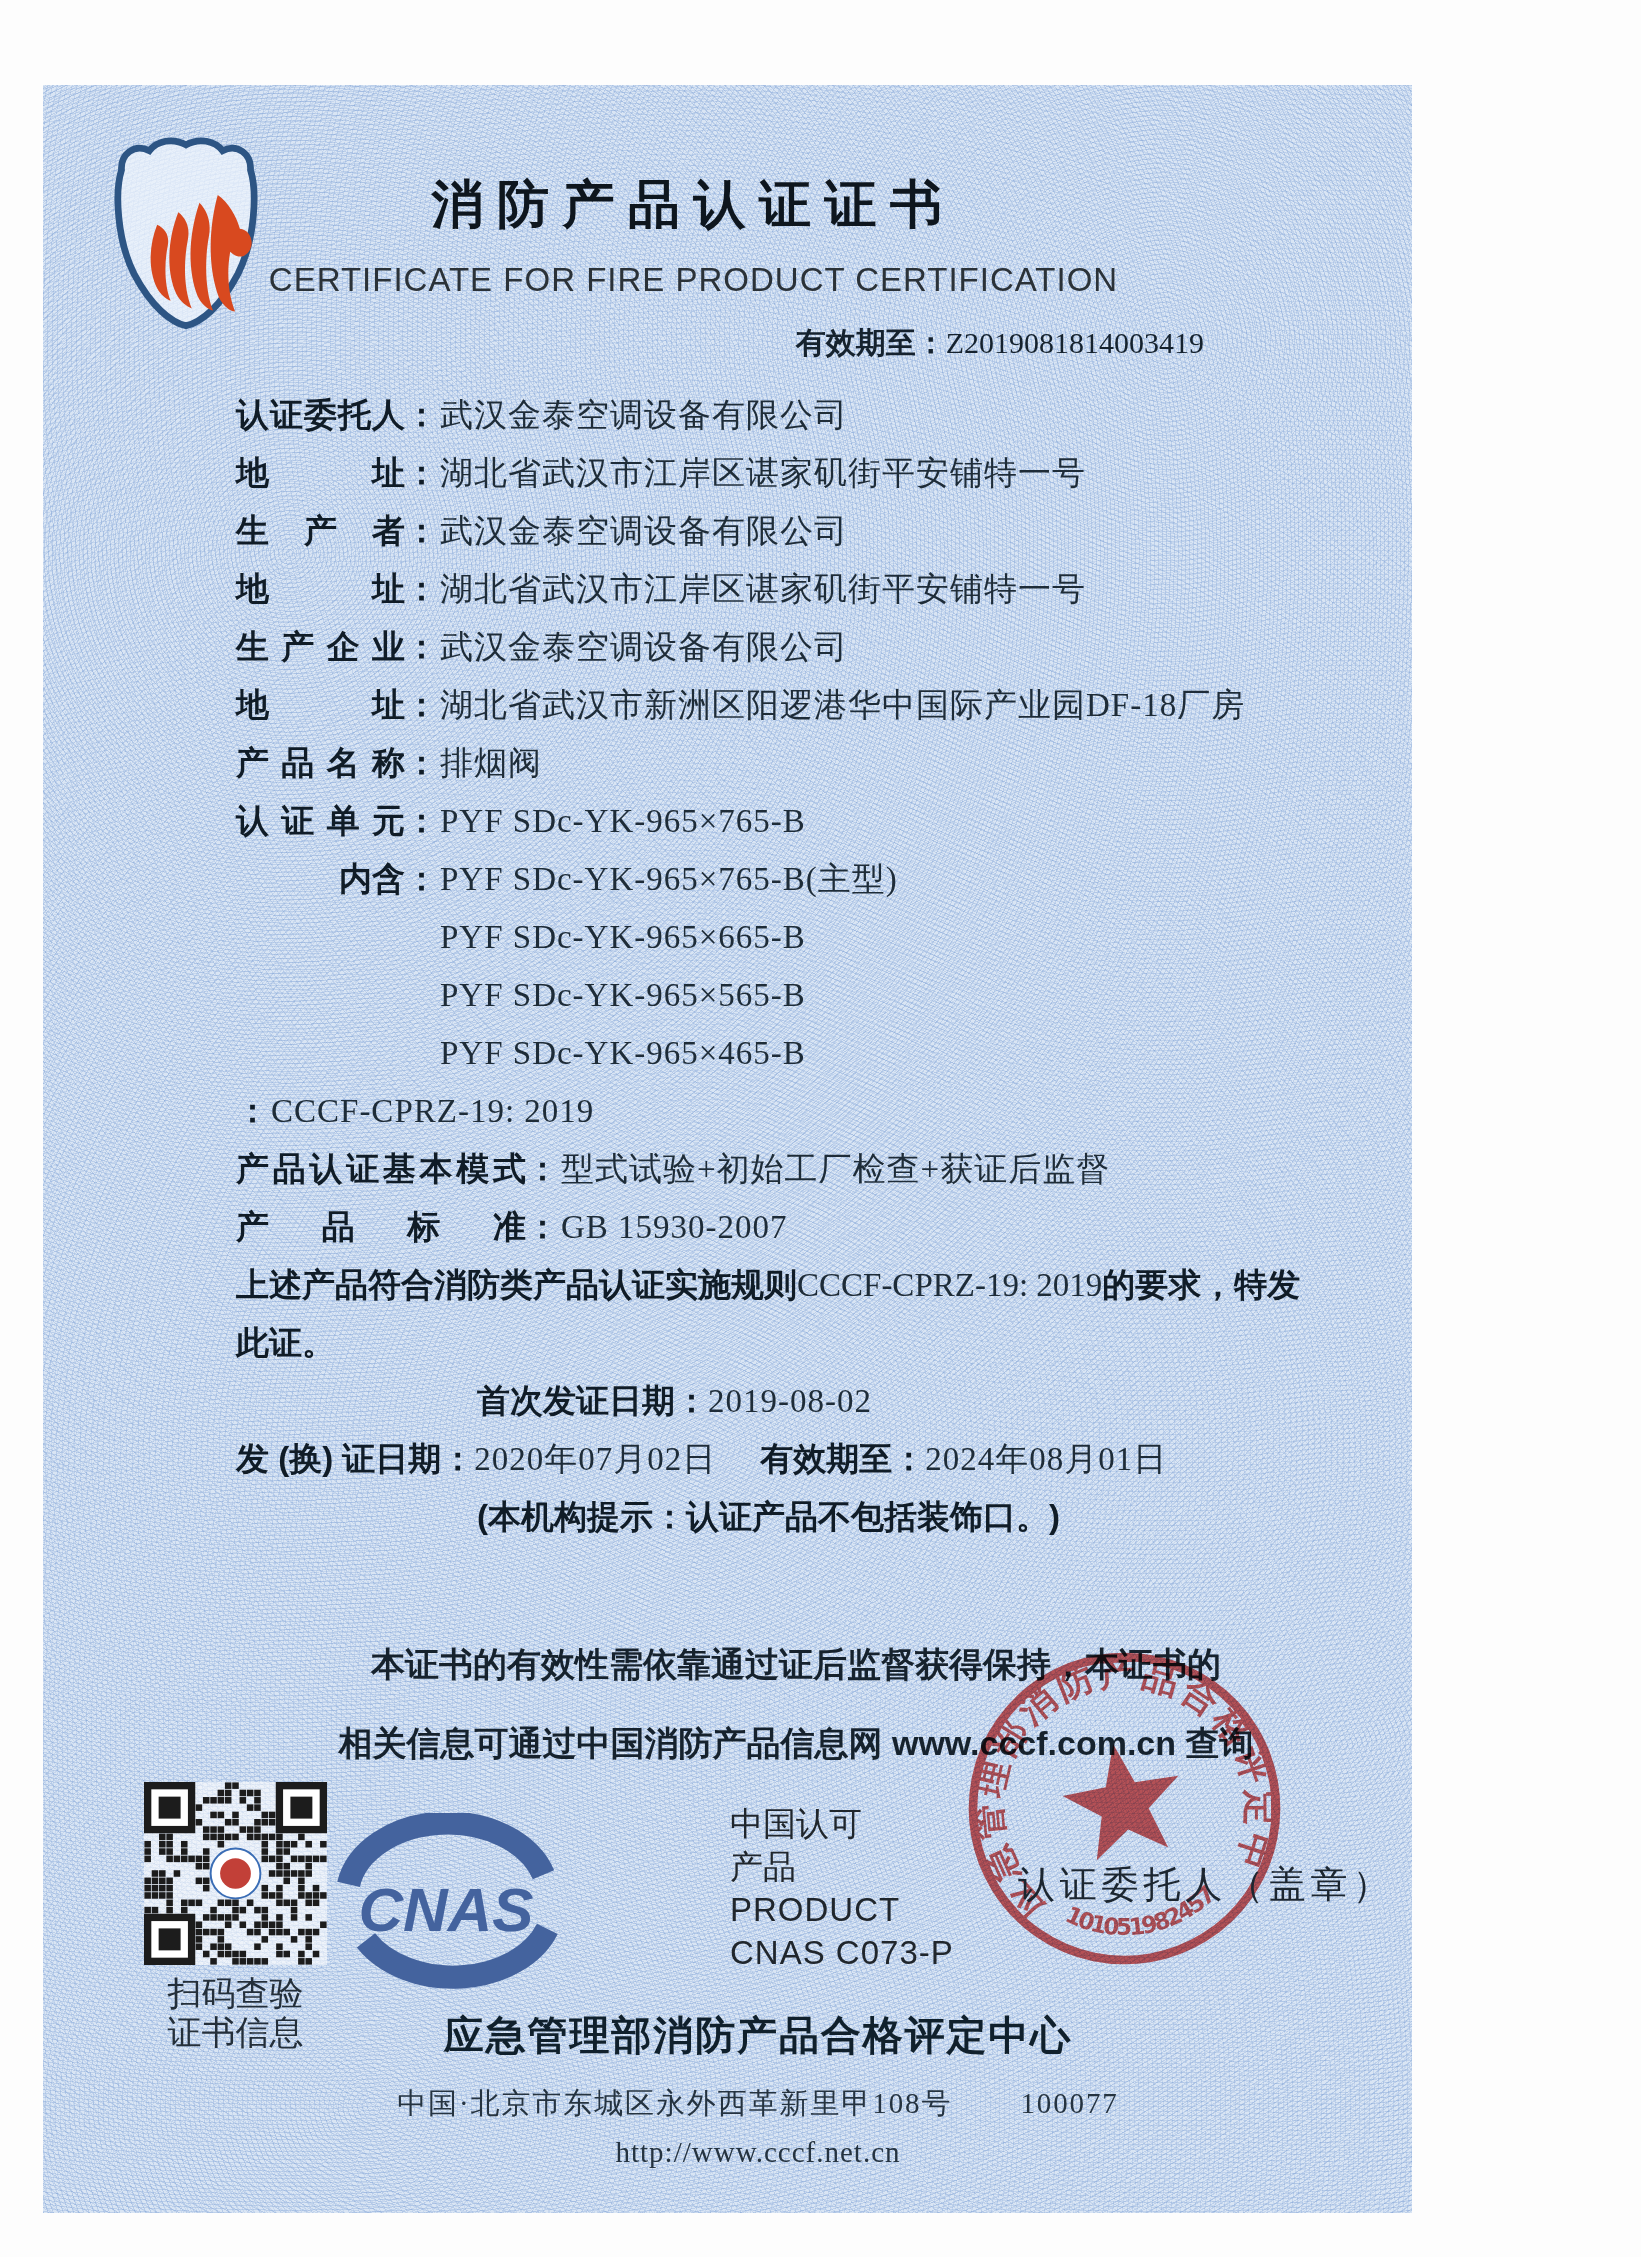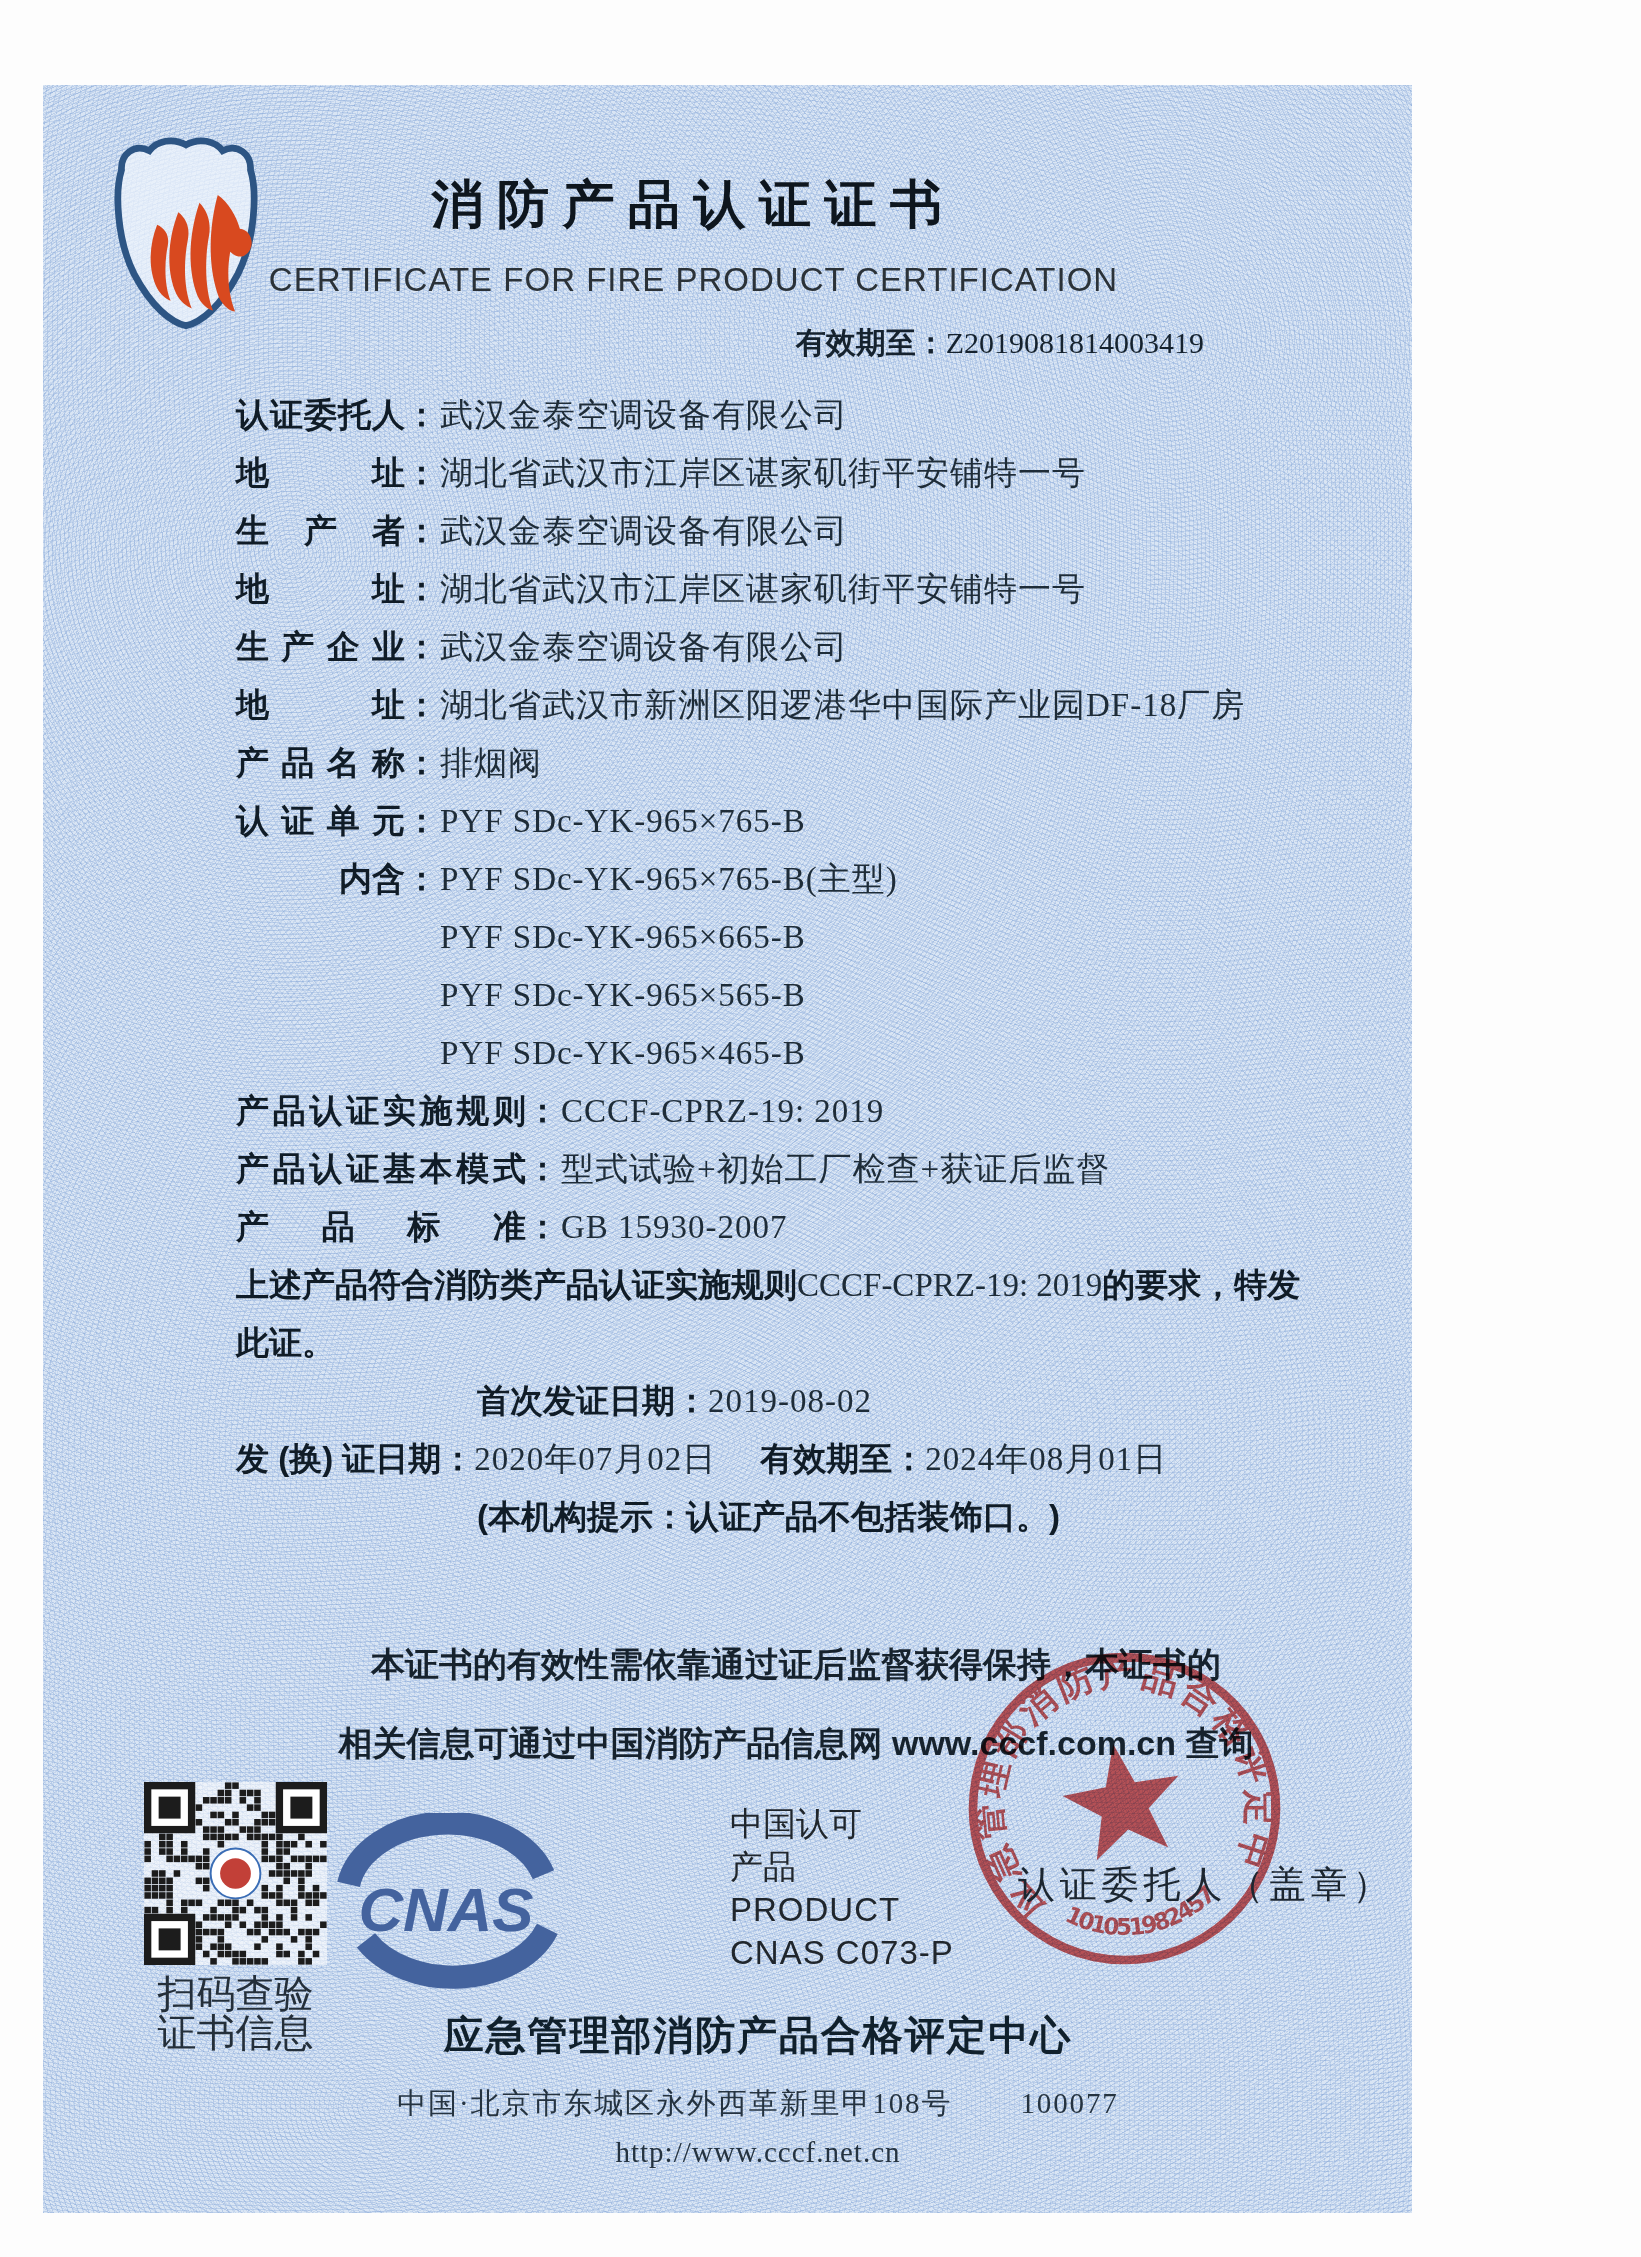--- a/index.html
+++ b/index.html
@@ -45,21 +45,21 @@
   .indent{padding-left:241px;}
   .dlabel{font-weight:bold;color:var(--ink);}
   .dval{font-family:var(--serif);color:var(--val);letter-spacing:1px;}
   .gap{display:inline-block;width:44px;}
   .note-line{font-weight:bold;}
   .notice{position:absolute;left:217px;top:1540px;width:1072px;text-align:center;
     font-size:34px;line-height:79px;color:#16222d;font-weight:bold;white-space:nowrap;}
   
   .qr{position:absolute;left:101px;top:1697px;}
   .qr-cap{position:absolute;left:101px;top:1889px;width:183px;text-align:center;
-    font-size:39px;line-height:39px;color:#242f3a;font-family:var(--sans);}
+    font-size:34px;line-height:39px;color:#242f3a;font-family:var(--sans);}
   .cnas-logo{position:absolute;left:290px;top:1728px;}
   .cnas-txt{position:absolute;left:687px;top:1717px;font-size:33px;line-height:43px;color:#20262c;}
   .cnas-txt .zh{font-family:var(--sans);}
   .cnas-txt .en{font-family:var(--sans);letter-spacing:1px;}
   .seal{position:absolute;left:903px;top:1545px;mix-blend-mode:multiply;}
   .seal-cap{position:absolute;left:975px;top:1775px;font-family:var(--serif);font-size:37px;letter-spacing:4.8px;color:#1c2630;white-space:nowrap;}
   .footer{position:absolute;left:39px;top:1923px;width:1352px;text-align:center;}
   .f-org{font-size:40px;font-weight:bold;color:#10202c;letter-spacing:1.9px;}
   .f-addr{margin-top:21px;font-family:var(--serif);font-size:29px;color:#253340;letter-spacing:1.9px;}
   .f-addr .pc{display:inline-block;margin-left:68px;}
@@ -138,21 +138,20 @@
         <span class="fvalue inner-val">PYF SDc-YK-965×665-B</span>
       </div>
       <div class="row">
         <span class="fvalue inner-val">PYF SDc-YK-965×565-B</span>
       </div>
       <div class="row">
         <span class="fvalue inner-val">PYF SDc-YK-965×465-B</span>
       </div>
 
       <div class="row wide">
-        <span class="flabel">产品认证实施规则</span>
           <span class="colon">：</span>
           <span class="fvalue">CCCF-CPRZ-19: 2019</span>
       </div>
       <div class="row wide">
         <span class="flabel">产品认证基本模式</span>
           <span class="colon">：</span>
           <span class="fvalue">型式试验+初始工厂检查+获证后监督</span>
       </div>
       <div class="row wide">
         <span class="flabel">产品标准</span>

